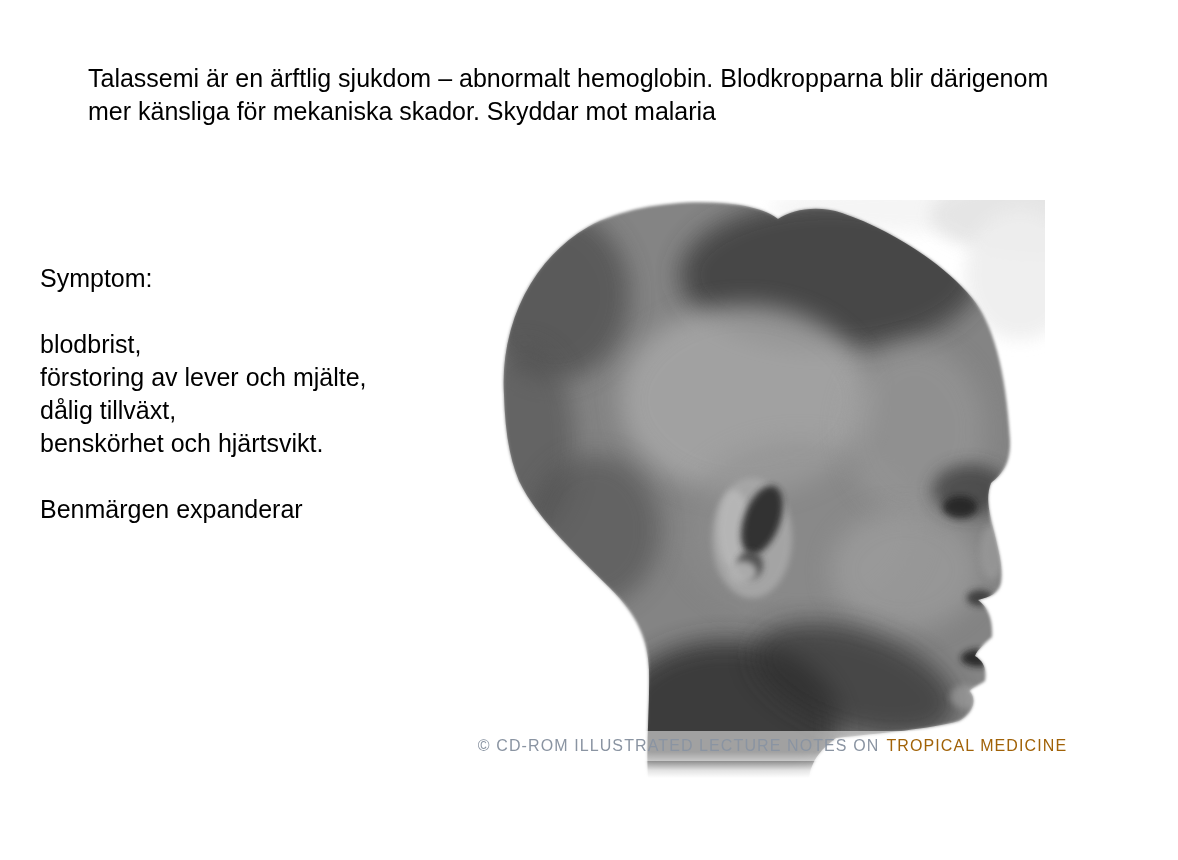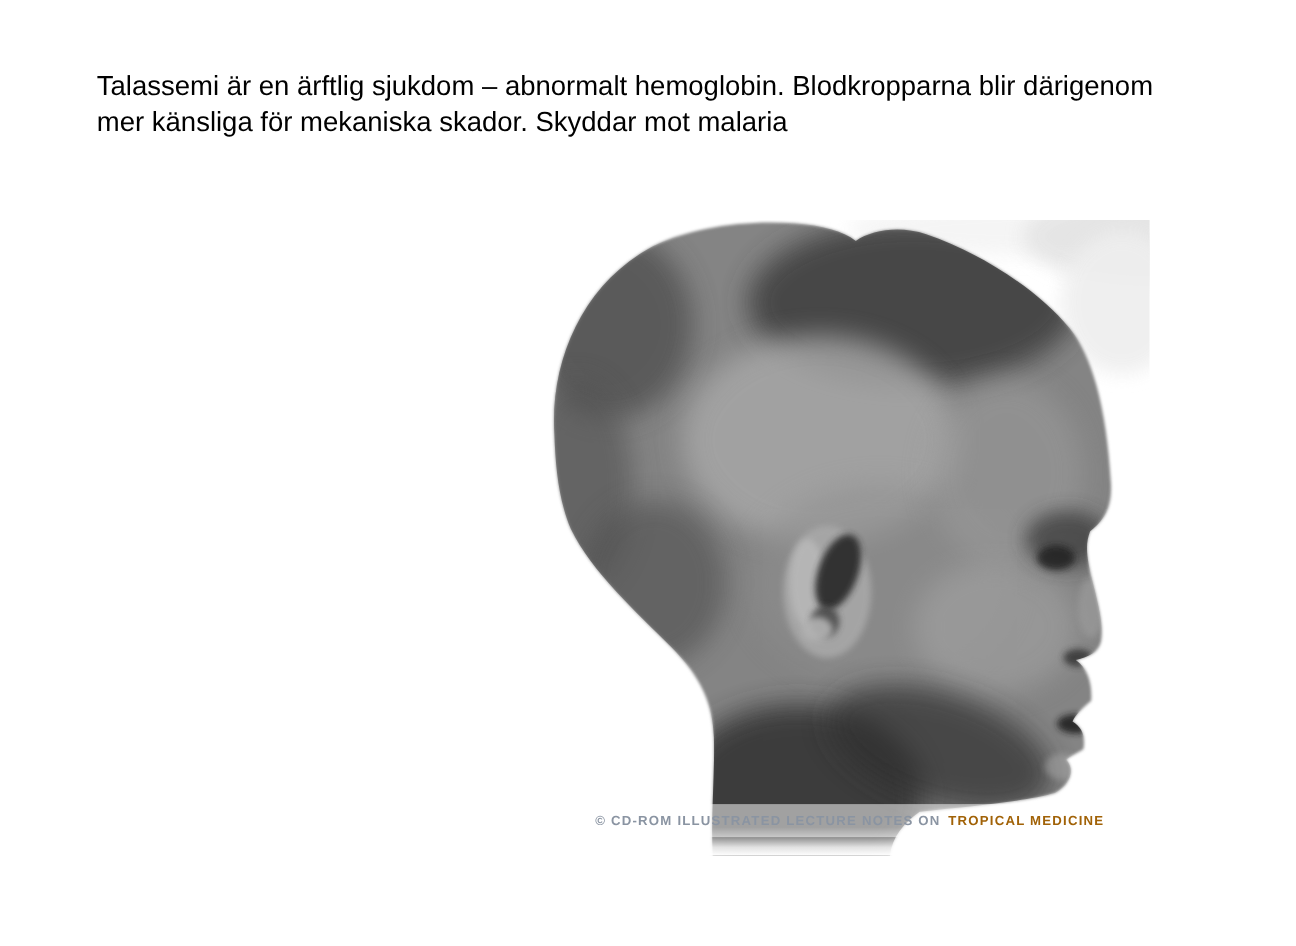--- a/index.html
+++ b/index.html
@@ -22,32 +22,42 @@
   .photo {
     position:absolute; left:500px; top:200px; width:545px; height:578px;
     margin:0; background:#ffffff;
   }
   .photo svg { position:absolute; left:0; top:0; }
   .caption-band {
     position:absolute; left:0; top:531px; width:545px; height:30px;
     background:rgba(255,255,255,0.52);
     display:flex; align-items:center; justify-content:center;
     white-space:nowrap;
-    font-size:12px; letter-spacing:1.1px; font-weight:bold;
+    font-size:16px; letter-spacing:1.1px; font-weight:normal;
   }
   .caption-copyright { color:#8a94a2; margin-right:7px; }
   .caption-source { color:#a16207; }
 </style>
 </head>
 <body>
 
 <div class="slide">
 
   <h1 class="title">Talassemi är en ärftlig sjukdom – abnormalt hemoglobin. Blodkropparna blir därigenom mer känsliga för mekaniska skador. Skyddar mot malaria</h1>
 
+  <div class="symptoms">
+    <p>Symptom:</p>
+    <div class="line-gap"></div>
+    <p>blodbrist,</p>
+    <p>förstoring av lever och mjälte,</p>
+    <p>dålig tillväxt,</p>
+    <p>benskörhet och hjärtsvikt.</p>
+    <div class="line-gap"></div>
+    <p>Benmärgen expanderar</p>
+  </div>
 
   <figure class="photo" role="img" aria-label="Svartvitt profilfoto av ett barn med förstorad skalle (talassemi)">
     <svg width="545" height="578" viewBox="0 0 545 578">
       <defs>
         <filter id="blur12" x="-60%" y="-60%" width="220%" height="220%">
           <feGaussianBlur stdDeviation="12"></feGaussianBlur>
         </filter>
         <filter id="blur8" x="-60%" y="-60%" width="220%" height="220%">
           <feGaussianBlur stdDeviation="8"></feGaussianBlur>
         </filter>

